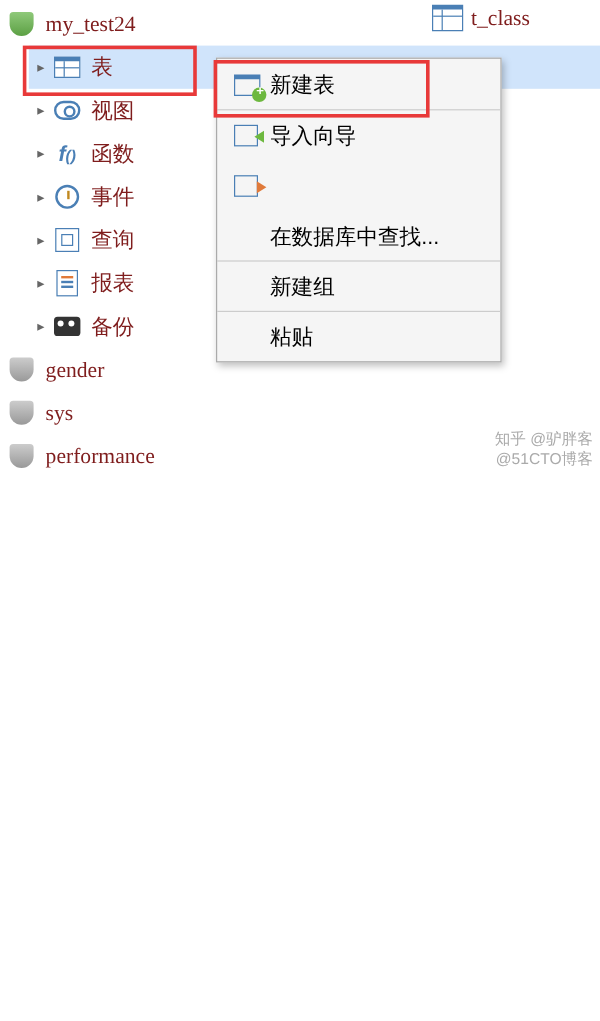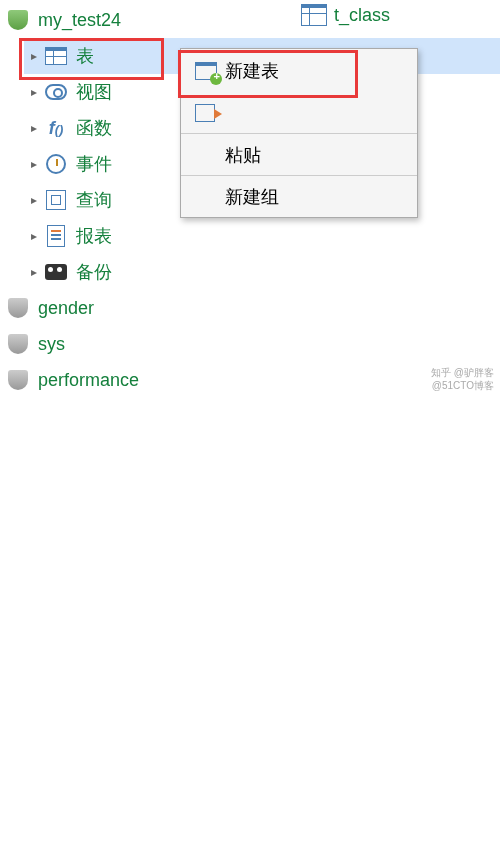--- a/index.html
+++ b/index.html
@@ -3,21 +3,21 @@
   <meta charset="utf-8">
   <style>
     * { margin: 0; padding: 0; box-sizing: border-box; }
     body { font-family: "Microsoft YaHei", sans-serif; font-size: 18px; background: #fff; width: 500px; position: relative; }
     .tree { padding: 2px 0 0 0; }
     .tree-item { display: flex; align-items: center; height: 36px; padding-left: 4px; cursor: pointer; }
     .tree-item.selected { background: #d0e4fb; }
     .tree-sub { padding-left: 24px; }
     .expand-arrow { width: 12px; text-align: center; color: #666; font-size: 12px; margin-right: 2px; }
     .icon-box { width: 28px; height: 24px; display: flex; align-items: center; justify-content: center; margin-right: 6px; }
-    .tree-item span.label { color: #15803d; }
+    .tree-item span.label { color: #7f1d1d; font-family: Liberation Serif, serif; }
     .db-icon { width: 20px; height: 20px; background: linear-gradient(to bottom, #8fc97a, #5ca044); border-radius: 3px 3px 10px 10px; }
     .table-icon { width: 22px; height: 18px; background: #fff; border: 1px solid #4a7fb5; border-top: 4px solid #4a7fb5; position: relative; }
     .table-icon::after { content:""; position:absolute; left:7px; top:0; bottom:0; width:1px; background:#4a7fb5; }
     .table-icon::before { content:""; position:absolute; left:0; right:0; top:5px; height:1px; background:#4a7fb5; }
     .view-icon { width: 22px; height: 16px; border: 2px solid #4a7fb5; border-radius: 8px; position: relative; }
     .view-icon::after { content:""; position:absolute; left:6px; top:2px; width:6px; height:6px; border-radius:50%; border:2px solid #4a7fb5; }
     .fn-icon { color: #4a7fb5; font-style: italic; font-size: 18px; font-weight: bold; }
     .event-icon { width: 20px; height: 20px; border: 2px solid #4a7fb5; border-radius: 50%; position: relative; }
     .event-icon::after { content:""; position:absolute; left:8px; top:3px; width:2px; height:7px; background:#c0881f; }
     .query-icon { width: 20px; height: 20px; background: #fff; border: 1px solid #4a7fb5; position: relative; }
@@ -34,21 +34,21 @@
     .menu-icon-box { width: 30px; display: flex; align-items: center; }
     .newtable-icon { width: 22px; height: 18px; border: 1px solid #4a7fb5; border-top: 4px solid #4a7fb5; position: relative; }
     .newtable-icon::after { content:""; position:absolute; right:-6px; bottom:-6px; width:12px; height:12px; background:#6db83f; border-radius:50%; }
     .newtable-plus { position:absolute; right:-4px; bottom:-3px; color:#fff; font-size:11px; font-weight:bold; z-index:1; line-height:1; }
     .import-icon { width: 20px; height: 18px; border: 1px solid #4a7fb5; position: relative; }
     .import-icon::after { content:""; position:absolute; right:-6px; top:4px; width:0; height:0; border-top:5px solid transparent; border-bottom:5px solid transparent; border-right:8px solid #6db83f; }
     .export-icon { width: 20px; height: 18px; border: 1px solid #4a7fb5; position: relative; }
     .export-icon::after { content:""; position:absolute; right:-8px; top:4px; width:0; height:0; border-top:5px solid transparent; border-bottom:5px solid transparent; border-left:8px solid #e07a3a; }
     
     .top-tables { position: absolute; right: 0; top: 0; width: 200px; }
-    .top-tables .tree-item { padding-left: 0; height: 30px; }
+    .top-tables .tree-item { padding-left: 0; height: 30px; justify-content: center; }
     .top-tables .table-icon { width: 26px; height: 22px; }
     
     .red-box-1 { position: absolute; left: 19px; top: 38px; width: 145px; height: 42px; border: 3px solid #e83939; z-index: 20; pointer-events: none; }
     .red-box-2 { position: absolute; left: 178px; top: 50px; width: 180px; height: 48px; border: 3px solid #e83939; z-index: 20; pointer-events: none; }
     .annotation { position: absolute; left: 102px; top: 468px; color: #e83939; font-size: 20px; z-index: 15; background: rgba(255,255,255,0.7); }
     .red-box-3 { position: absolute; left: 0px; top: 525px; width: 78px; height: 54px; border: 3px solid #e83939; z-index: 20; pointer-events: none; }
     .arrow-svg { position: absolute; left: 32px; top: 495px; z-index: 18; }
     
     .toolbar-frag { position: absolute; left: 120px; top: 498px; display: flex; gap: 30px; font-size: 17px; color: #333; }
     .toolbar-frag .tb { display: flex; align-items: center; gap: 4px; }
@@ -63,21 +63,21 @@
     .grid-row { display: flex; height: 35px; align-items: stretch; background: #fff; }
     .grid-row:nth-child(odd) { background: #f4f4f4; }
     .row-marker { width: 22px; background: #f0f0f0; display: flex; align-items: center; justify-content: center; font-size: 12px; color: #333; }
     .cell { border: none; padding: 4px 6px; display: flex; align-items: center; font-size: 19px; color: #222; }
     .c-id { width: 78px; justify-content: flex-end; padding-right: 8px; }
     .c-name { width: 108px; }
     .c-class { width: 100px; }
     .c-gender { width: 100px; }
     .grid-row.selected .c-id { background: #125bcc; color: #fff; }
     
-    .watermark { position: absolute; right: 6px; bottom: 6px; font-size: 10px; color: #aaa; text-align: right; line-height: 1.3; z-index: 30; margin-left: 20px; }
+    .watermark { position: absolute; right: 6px; bottom: 6px; font-size: 13px; color: #aaa; text-align: right; line-height: 1.3; z-index: 30; margin-left: 20px; }
   </style>
 </head>
 <body>
 
 <div class="top-tables">
   <div class="tree-item">
     <div class="icon-box">
         <div class="table-icon"></div>
       </div>
     <span class="label">t_class</span>
@@ -164,32 +164,42 @@
 
 <div class="context-menu">
   <div class="menu-item">
     <div class="menu-icon-box">
         <div class="newtable-icon">
           <span class="newtable-plus">+</span>
         </div>
       </div>
     <span>新建表</span>
   </div>
+  <div class="menu-item sep">
+    <div class="menu-icon-box">
+        <div class="import-icon"></div>
+      </div>
+    <span>导入向导</span>
+  </div>
   <div class="menu-item">
     <div class="menu-icon-box">
         <div class="export-icon"></div>
       </div>
   </div>
+  <div class="menu-item">
+    <div class="menu-icon-box"></div>
+    <span>在数据库中查找...</span>
+  </div>
+  <div class="menu-item sep">
+    <div class="menu-icon-box"></div>
+    <span>新建组</span>
+  </div>
   <div class="menu-item sep">
     <div class="menu-icon-box"></div>
     <span>粘贴</span>
-  </div>
-  <div class="menu-item sep">
-    <div class="menu-icon-box"></div>
-    <span>新建组</span>
   </div>
 </div>
 
 <div class="red-box-1"></div>
 <div class="red-box-2"></div>
 <div class="annotation">id为主键 设置为自动递增</div>
 <div class="red-box-3"></div>
 <svg class="arrow-svg" width="110" height="55">
   <defs>
       <marker id="ah" markerWidth="10" markerHeight="10" refX="2" refY="3" orient="auto">

